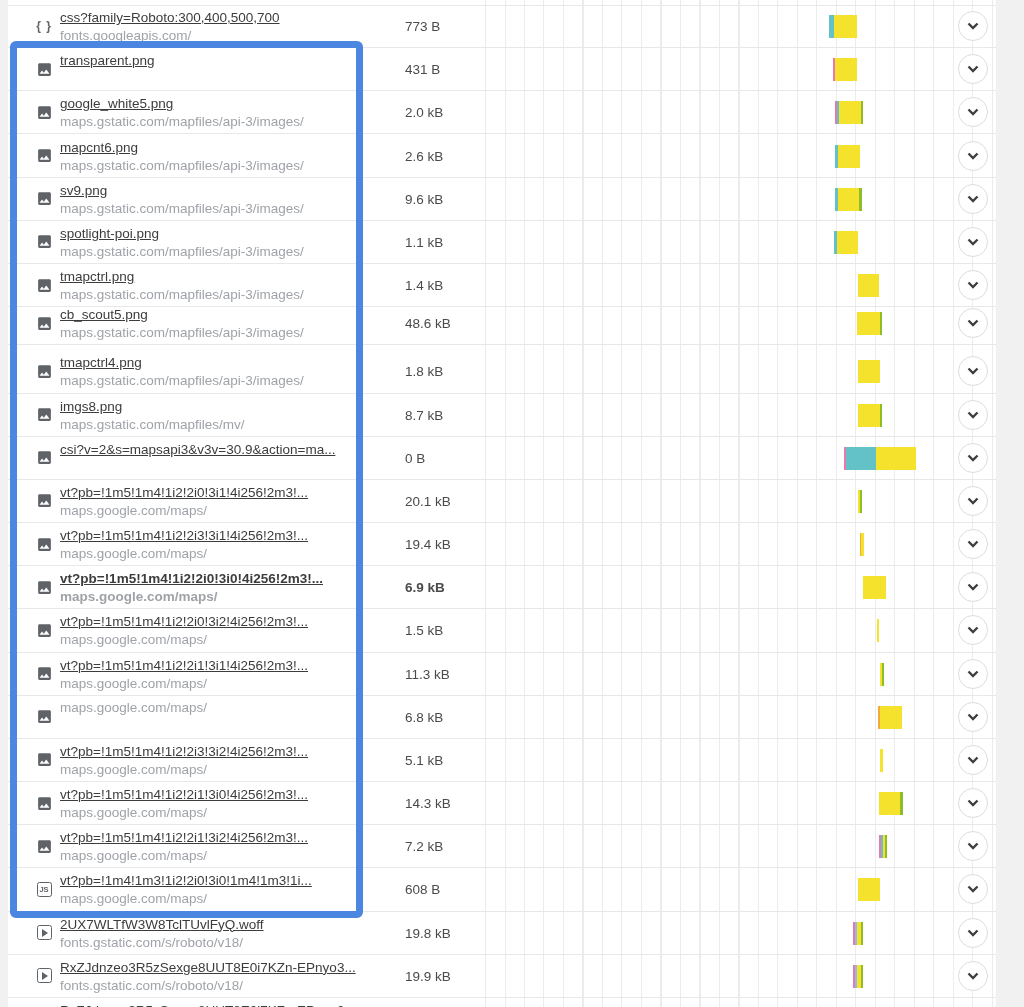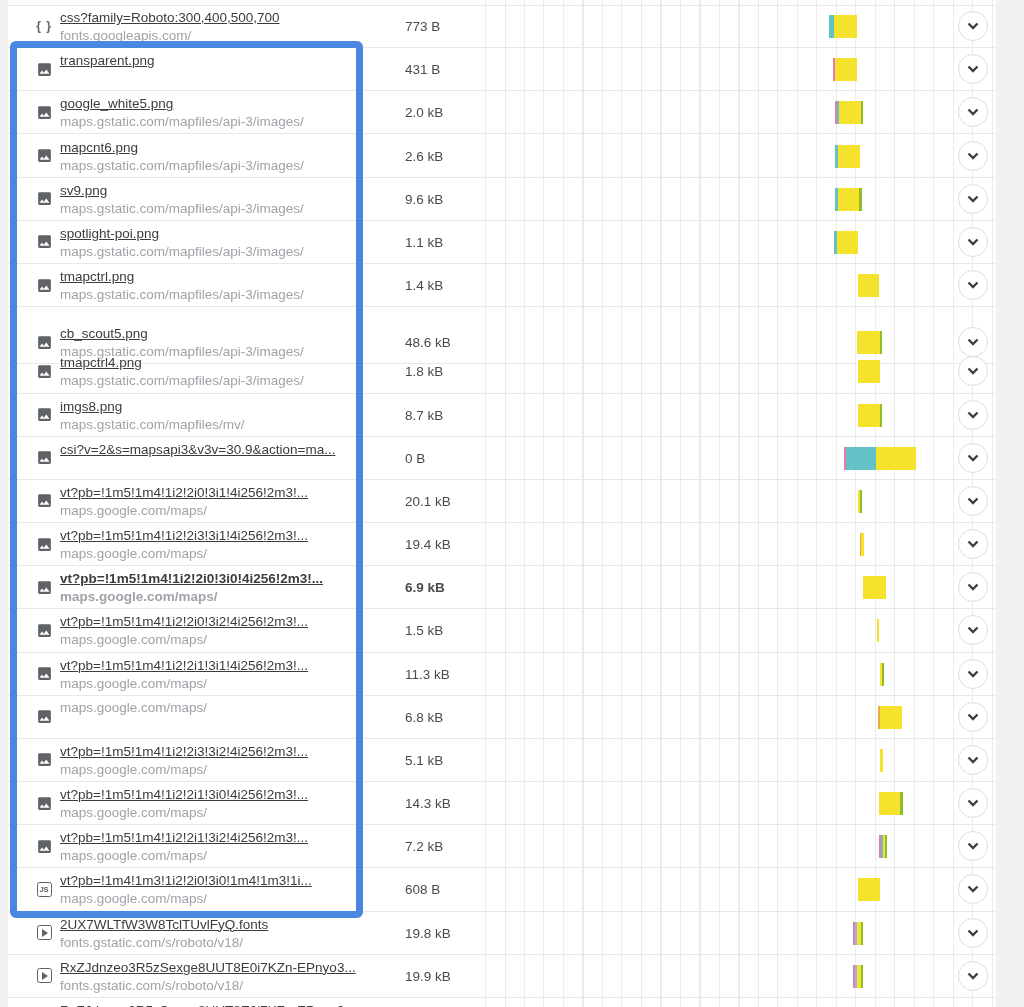--- a/index.html
+++ b/index.html
@@ -217,21 +217,21 @@
       <div class="rsize">1.4 kB</div>
       <div class="rbar" style="left: 850px;">
         <div class="seg" style="width: 21px; background: rgb(244, 226, 44);"></div>
       </div>
       <button class="rexpand">
         <svg class="chev" viewBox="0 0 12 8">
           <polyline points="1.5,1.5 6,6 10.5,1.5"></polyline>
         </svg>
       </button>
     </div>
-    <div class="row" style="top: 321px;">
+    <div class="row" style="top: 302px;">
       <span class="ricon">
 
         <svg class="i-img" viewBox="0 0 24 24">
           <path d="M21 19V5c0-1.1-.9-2-2-2H5c-1.1 0-2 .9-2 2v14c0 1.1.9 2 2 2h14c1.1 0 2-.9 2-2zM8.5 13.5l2.5 3.01L14.5 12l4.5 6H5l3.5-4.5z"></path>
         </svg>
 
       </span>
       <div class="rname">
         <a class="nm">cb_scout5.png</a>
         <div class="dm">maps.gstatic.com/mapfiles/api-3/images/</div>
@@ -541,21 +541,21 @@
       </button>
     </div>
     <div class="row" style="top: 911.57px;">
       <span class="ricon">
 
         <span class="i-box">
           <span class="i-media-tri"></span>
         </span>
       </span>
       <div class="rname">
-        <a class="nm">2UX7WLTfW3W8TclTUvlFyQ.fonts</a>
+        <a class="nm">2UX7WLTfW3W8TclTUvlFyQ.woff</a>
         <div class="dm">fonts.gstatic.com/s/roboto/v18/</div>
       </div>
       <div class="rsize">19.8 kB</div>
       <div class="rbar" style="left: 845px;">
         <div class="seg" style="width: 2px; background: rgb(234, 119, 173);"></div>
         <div class="seg" style="width: 2px; background: rgb(143, 187, 234);"></div>
         <div class="seg" style="width: 4px; background: rgb(244, 226, 44);"></div>
         <div class="seg" style="width: 2px; background: rgb(141, 190, 39);"></div>
       </div>
       <button class="rexpand">

